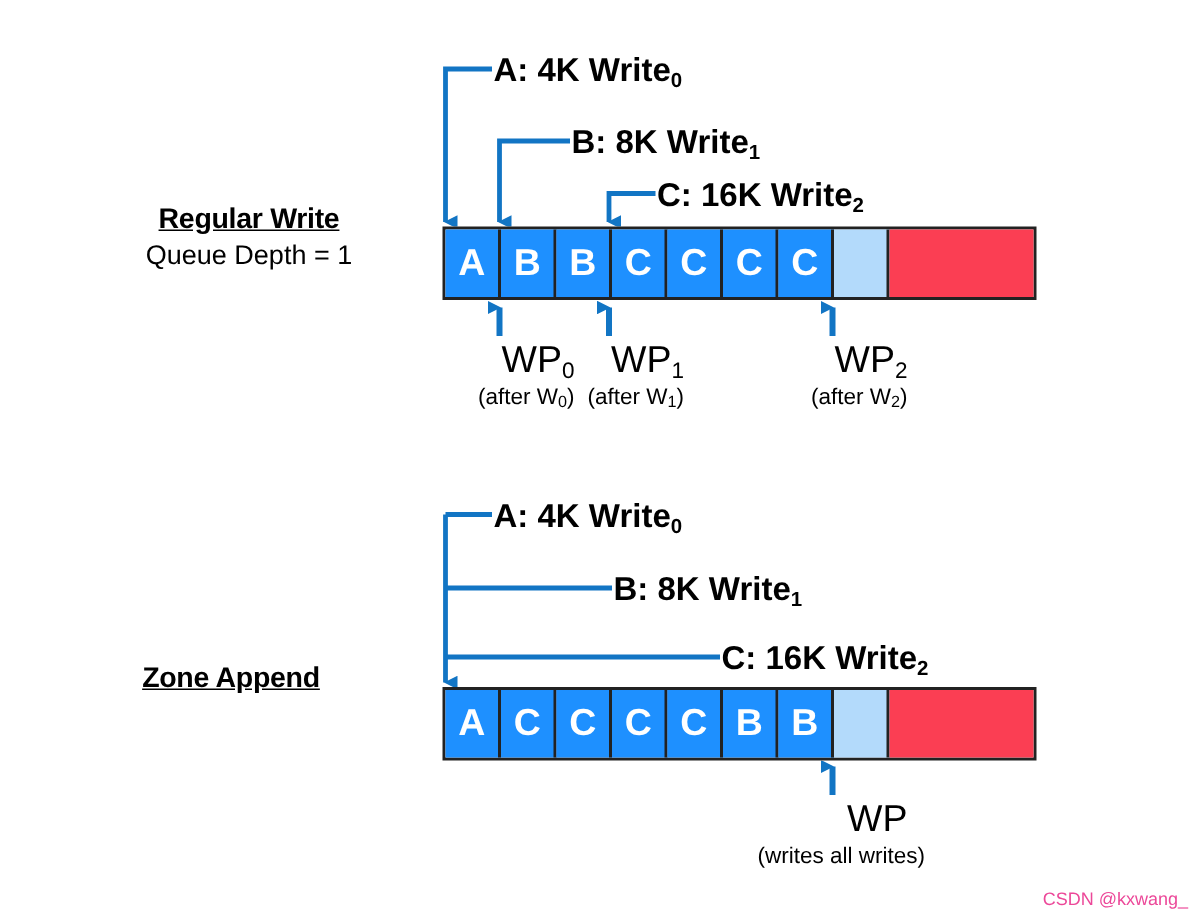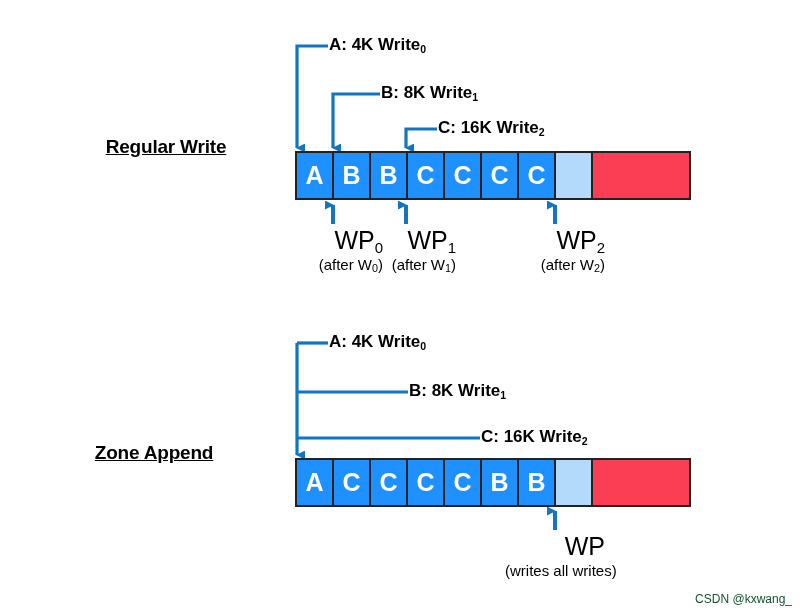--- a/index.html
+++ b/index.html
@@ -60,21 +60,21 @@
     color: #ffffff;
     height: 100%;
   }
   .cell:last-child { border-right: none; }
   .cell.written { background: #1e90ff; }
   .cell.free    { background: #b3dafb; }
   .cell.unusable{ background: #fb3e53; }
   
   .ann-label {
     position: absolute;
-    font-size: 17px;
+    font-size: 22px;
     font-weight: bold;
     white-space: nowrap;
     line-height: 1;
   }
   .ann-label sub {
     font-size: 0.62em;
     font-weight: bold;
     vertical-align: baseline;
     position: relative;
     bottom: -0.28em;
@@ -117,21 +117,21 @@
     width: 800px;
     height: 612px;
     pointer-events: none;
   }
   
   .watermark {
     position: absolute;
     right: 8px;
     bottom: 6px;
     font-size: 12px;
-    color: #14532d;
+    color: #ec4899;
     white-space: nowrap;
     margin-left: 32px;
   }
 </style>
 </head>
 <body>
 
 <div class="stage">
 
   <svg class="overlay" viewBox="0 0 800 612">
@@ -171,20 +171,21 @@
       <path d="M297,438 L480,438" fill="none" stroke="#1275c4" stroke-width="3.2"></path>
     </g>
 
     <g>
       <path d="M555,530 L555,511" fill="none" stroke="#1275c4" stroke-width="4" marker-end="url(#arrowUp)"></path>
     </g>
   </svg>
 
   <div class="section-title" style="left:56px; top:136px;text-align:center;">
     <div class="name">Regular Write</div>
+    <div class="qd">Queue Depth = 1</div>
   </div>
 
   <div class="ann-label" style="left:329px; top:36px;">
     <span>A: 4K Write</span><sub>0</sub>
   </div>
   <div class="ann-label" style="left:381px; top:84px;">
     <span>B: 8K Write</span><sub>1</sub>
   </div>
   <div class="ann-label" style="left:438px; top:119px;">
     <span>C: 16K Write</span><sub>2</sub>

